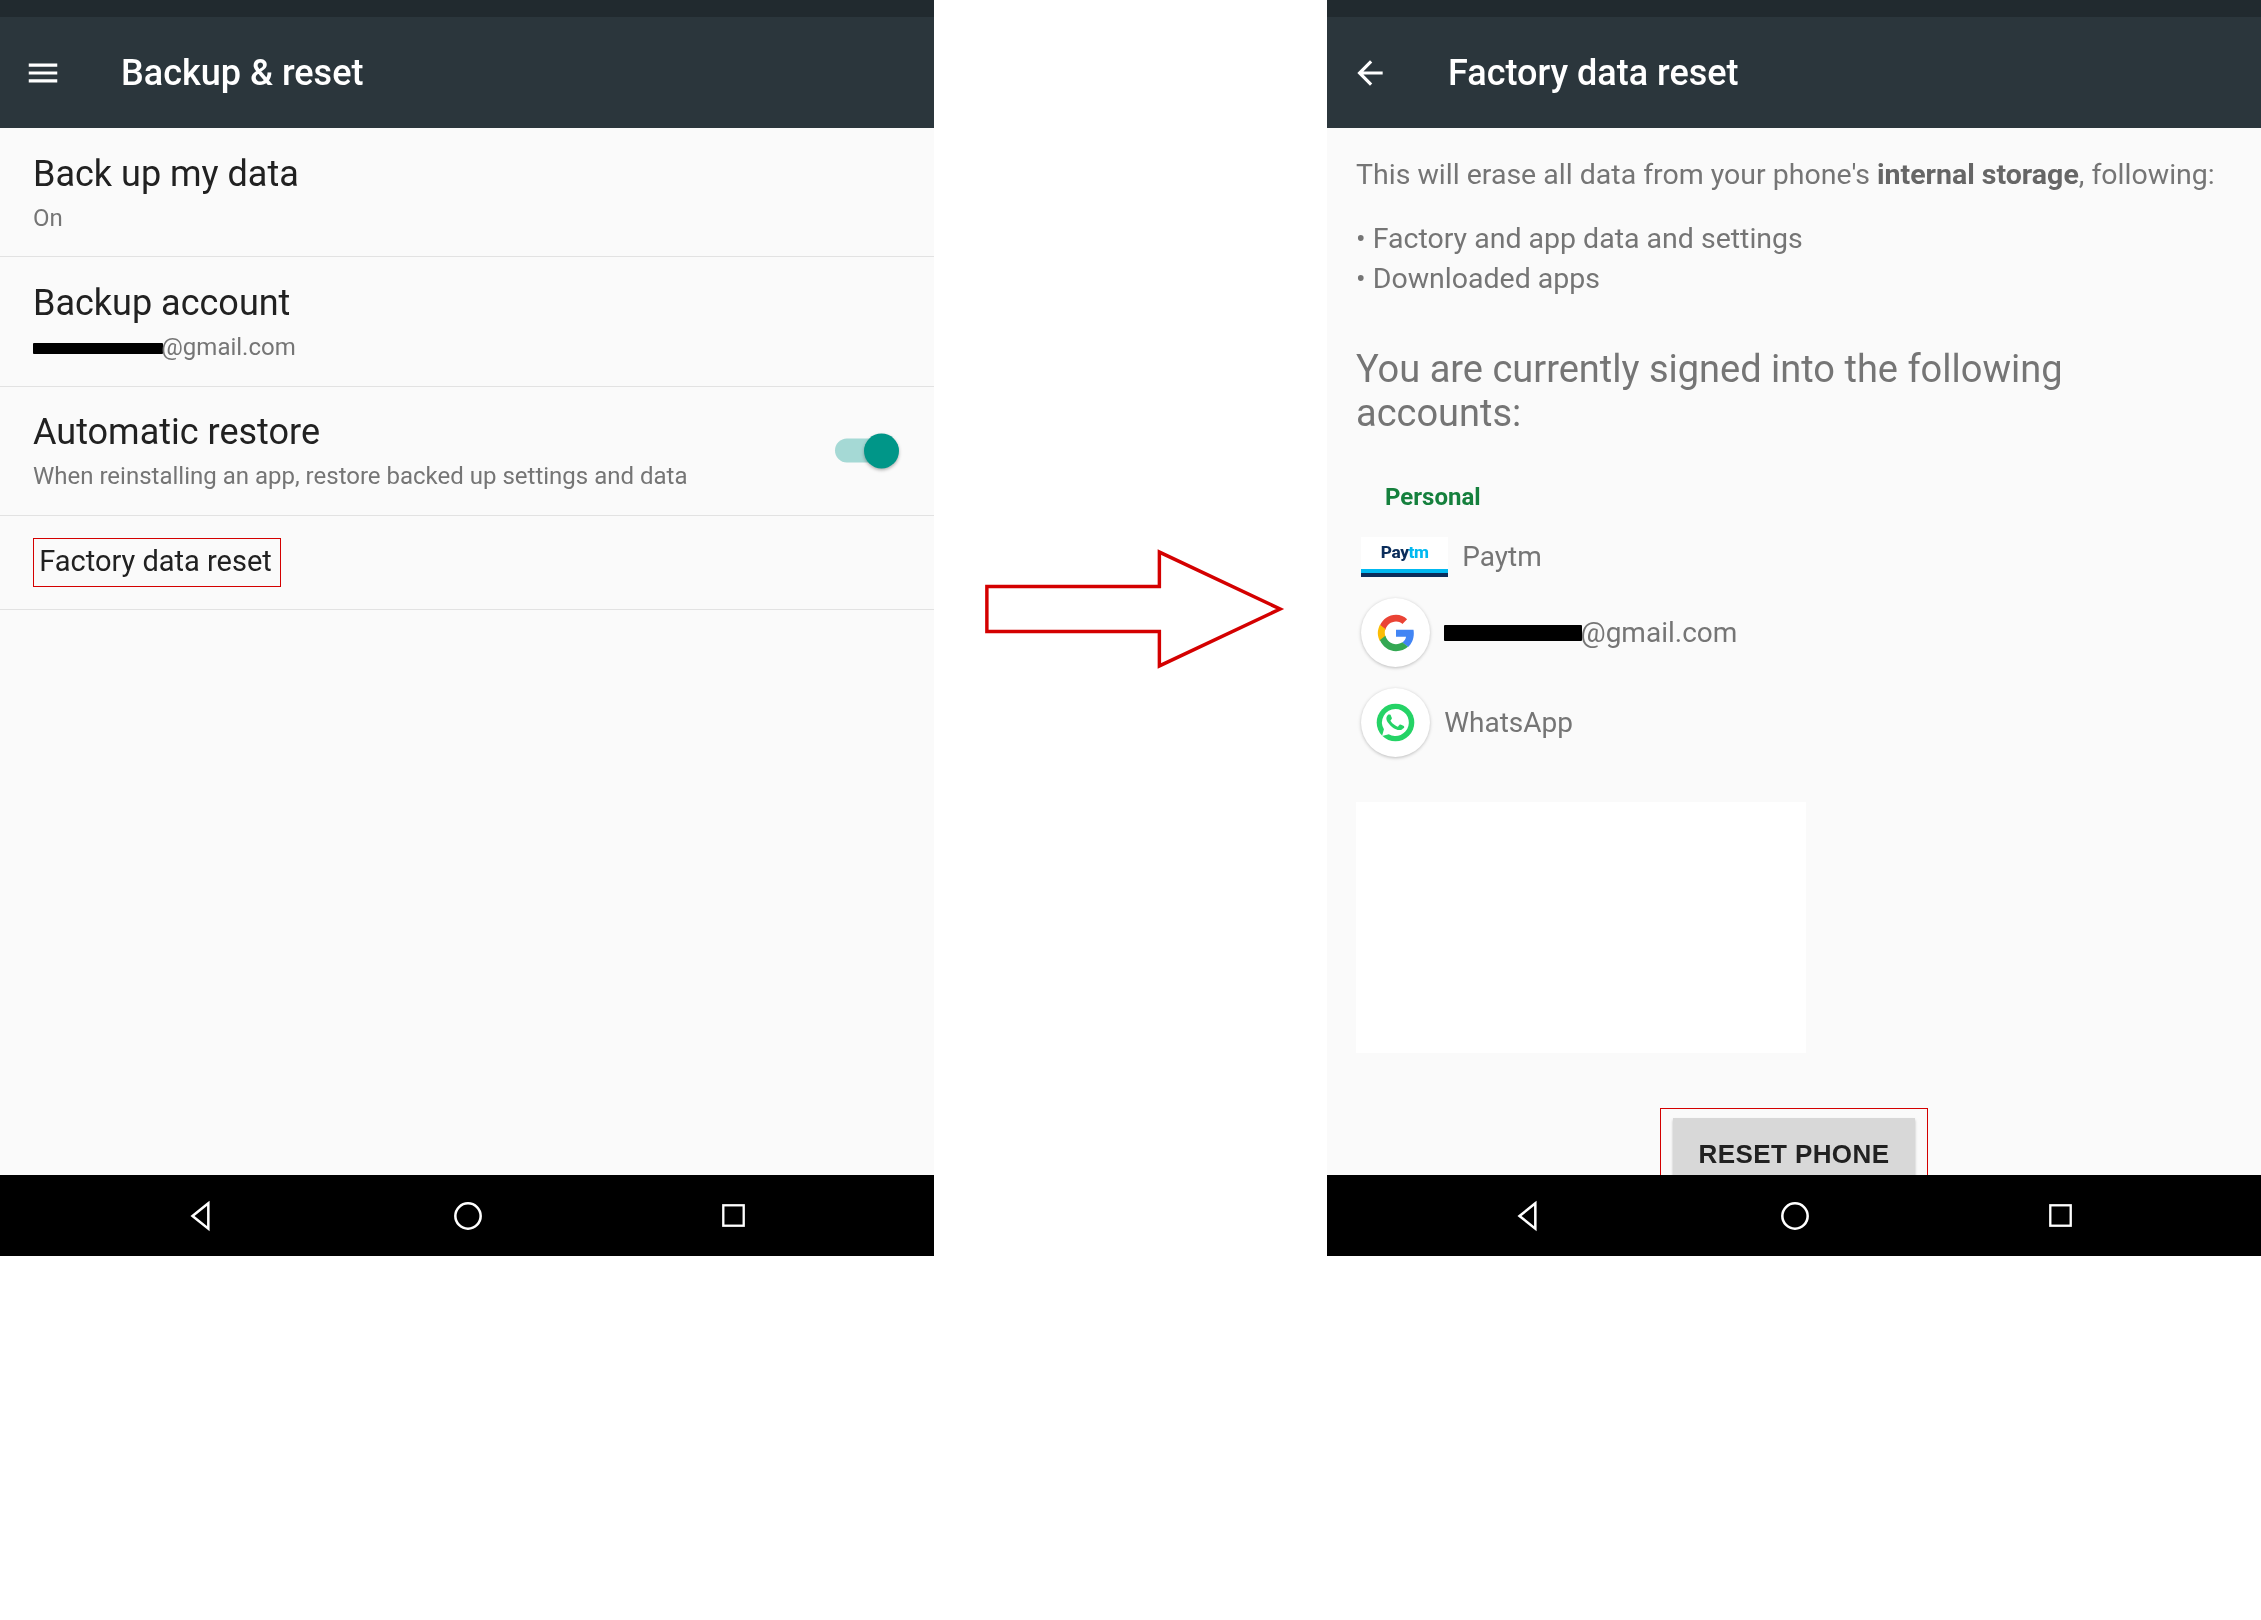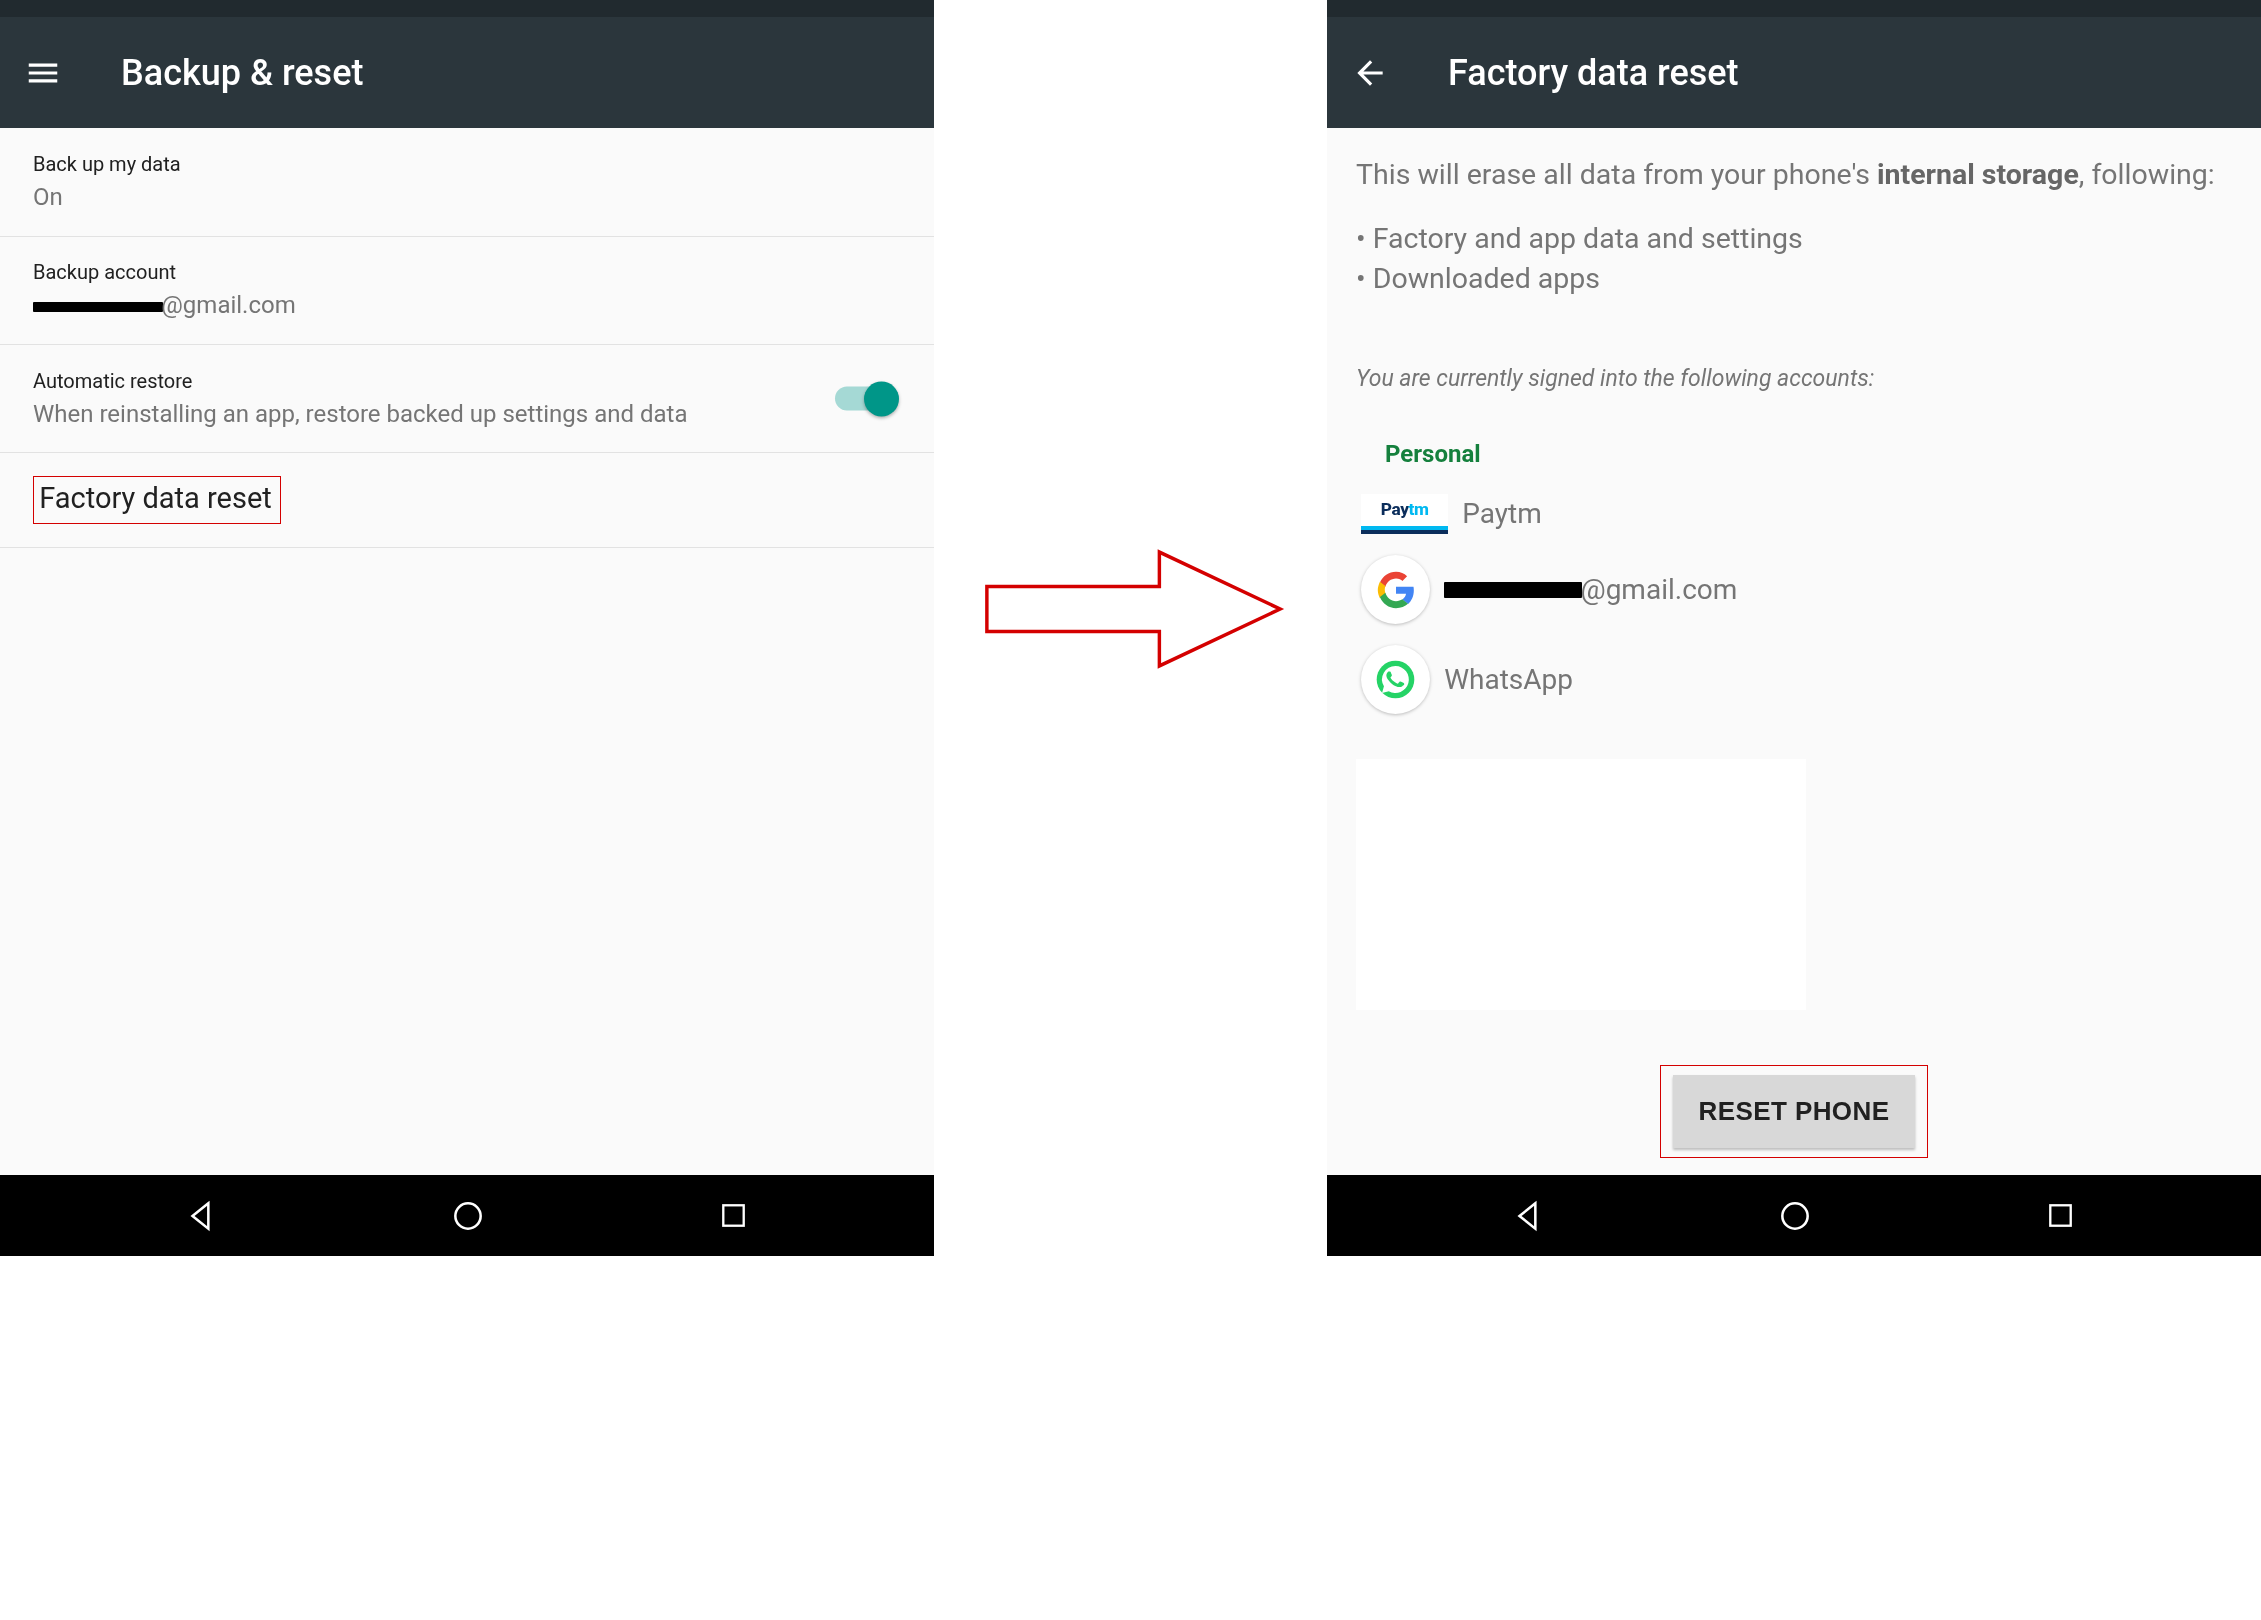--- a/index.html
+++ b/index.html
@@ -49,21 +49,21 @@
     background: #fafafa;
     overflow: hidden;
   }
   .list-item {
     padding: 22.5px 33px 22.5px 33px;
     border-bottom: 0.9px solid #e2e2e2;
     background: #fafafa;
     position: relative;
   }
   .list-item .primary {
-    font-size: 20px;
+    font-size: 36px;
     color: #212121;
     line-height: 1.3;
   }
   .list-item .secondary {
     font-size: 24px;
     color: #757575;
     margin-top: 5.2px;
     line-height: 1.3;
   }
   .toggle {
@@ -124,24 +124,23 @@
   }
   .bullets .row {
     font-size: 28.5px;
     color: #757575;
     line-height: 1.4;
   }
   .bullets .row::before {
     content: "• ";
   }
   .signed-in {
-    margin-top: 66px;
-    font-size: 23px;
-    color: #757575;
-    font-style: italic;
+    margin-top: 48px;
+    font-size: 38px;
+    color: #757575;
   }
   .section-label {
     color: #15803d;
     font-weight: 700;
     font-size: 24px;
     margin: 48px 0 15.6px 29px;
   }
   .acct-row {
     display: flex;
     align-items: center;

